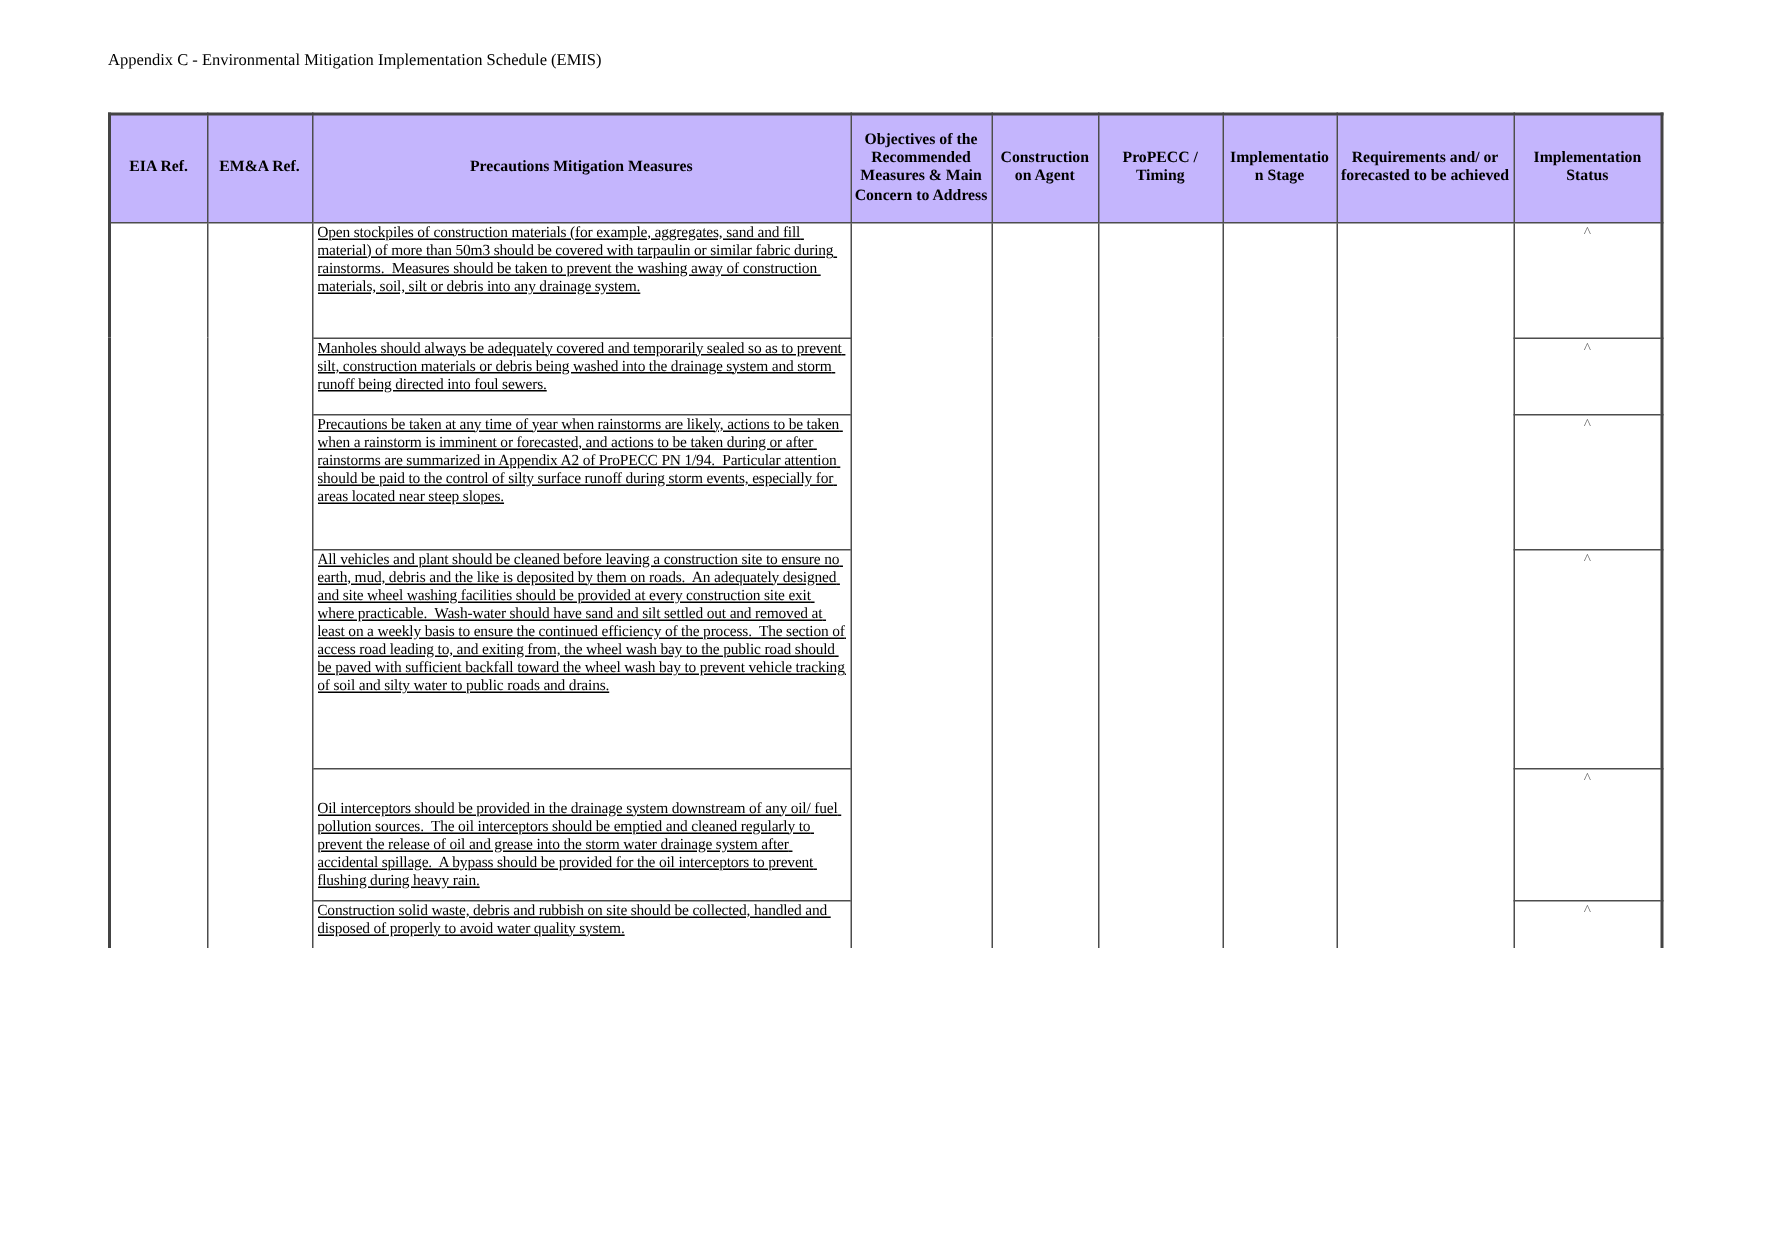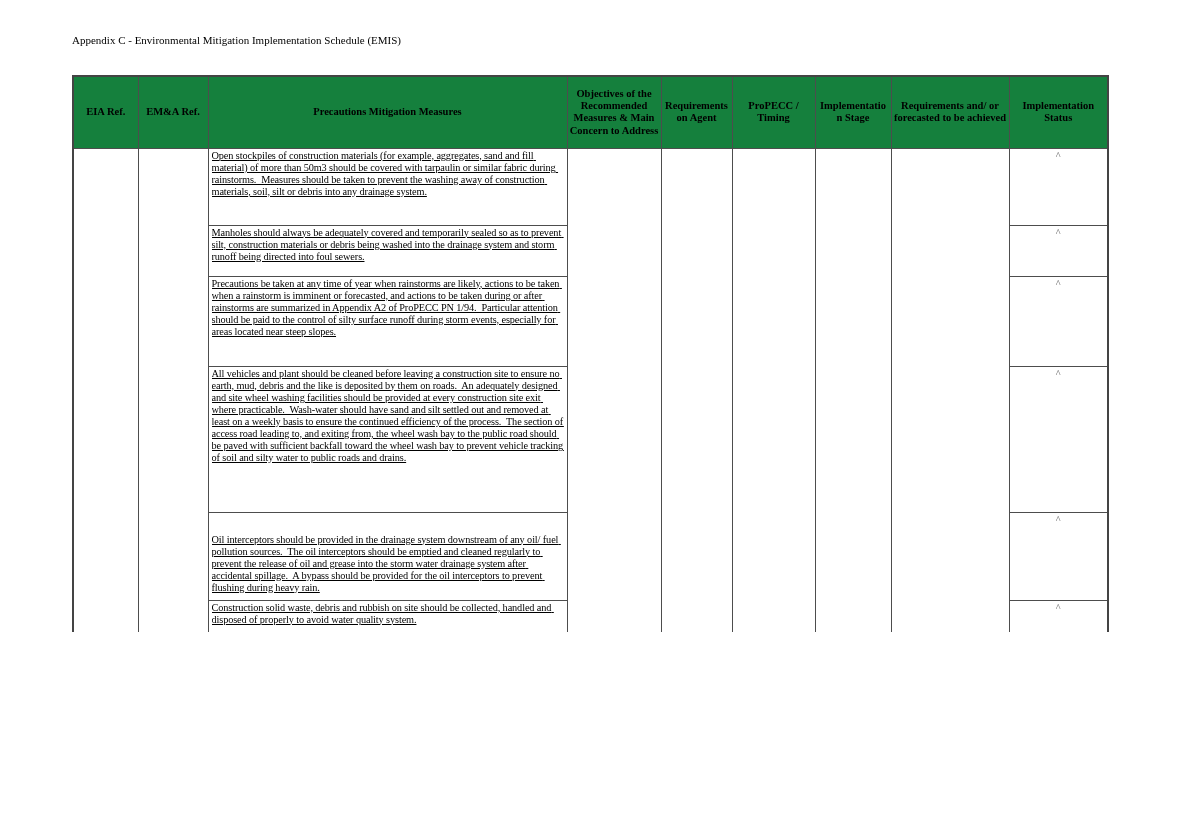--- a/index.html
+++ b/index.html
@@ -19,21 +19,21 @@
     position:absolute; left:72px; top:75px;
     width:1035px;
     border-collapse:collapse;
     table-layout:fixed;
     border:2px solid #444444;
   }
   table.emis th, table.emis td {
     border:1px solid #4d4d4d;
   }
   table.emis th {
-    background:#15803d;
+    background:#c4b5fd;
     font-weight:bold;
     font-size:10.5px;
     line-height:1.18;
     text-align:center;
     vertical-align:middle;
     white-space:pre-wrap;
     padding:1px 2px;
   }
   thead tr { height:72px; }
   table.emis td {
@@ -88,21 +88,21 @@
       <col style="width:76px">
       <col style="width:118px">
       <col style="width:99px">
     </colgroup>
     <thead>
       <tr>
         <th>EIA Ref.</th>
         <th>EM&amp;A Ref.</th>
         <th>Precautions Mitigation Measures</th>
         <th>Objectives of the Recommended Measures &amp; Main Concern to Address</th>
-        <th>Requirements
+        <th>Construction
 on Agent</th>
         <th>ProPECC / Timing</th>
         <th>Implementatio
 n Stage</th>
         <th>Requirements and/ or forecasted to be achieved</th>
         <th>Implementation Status</th>
       </tr>
     </thead>
     <tbody>
       <tr class="r0">

